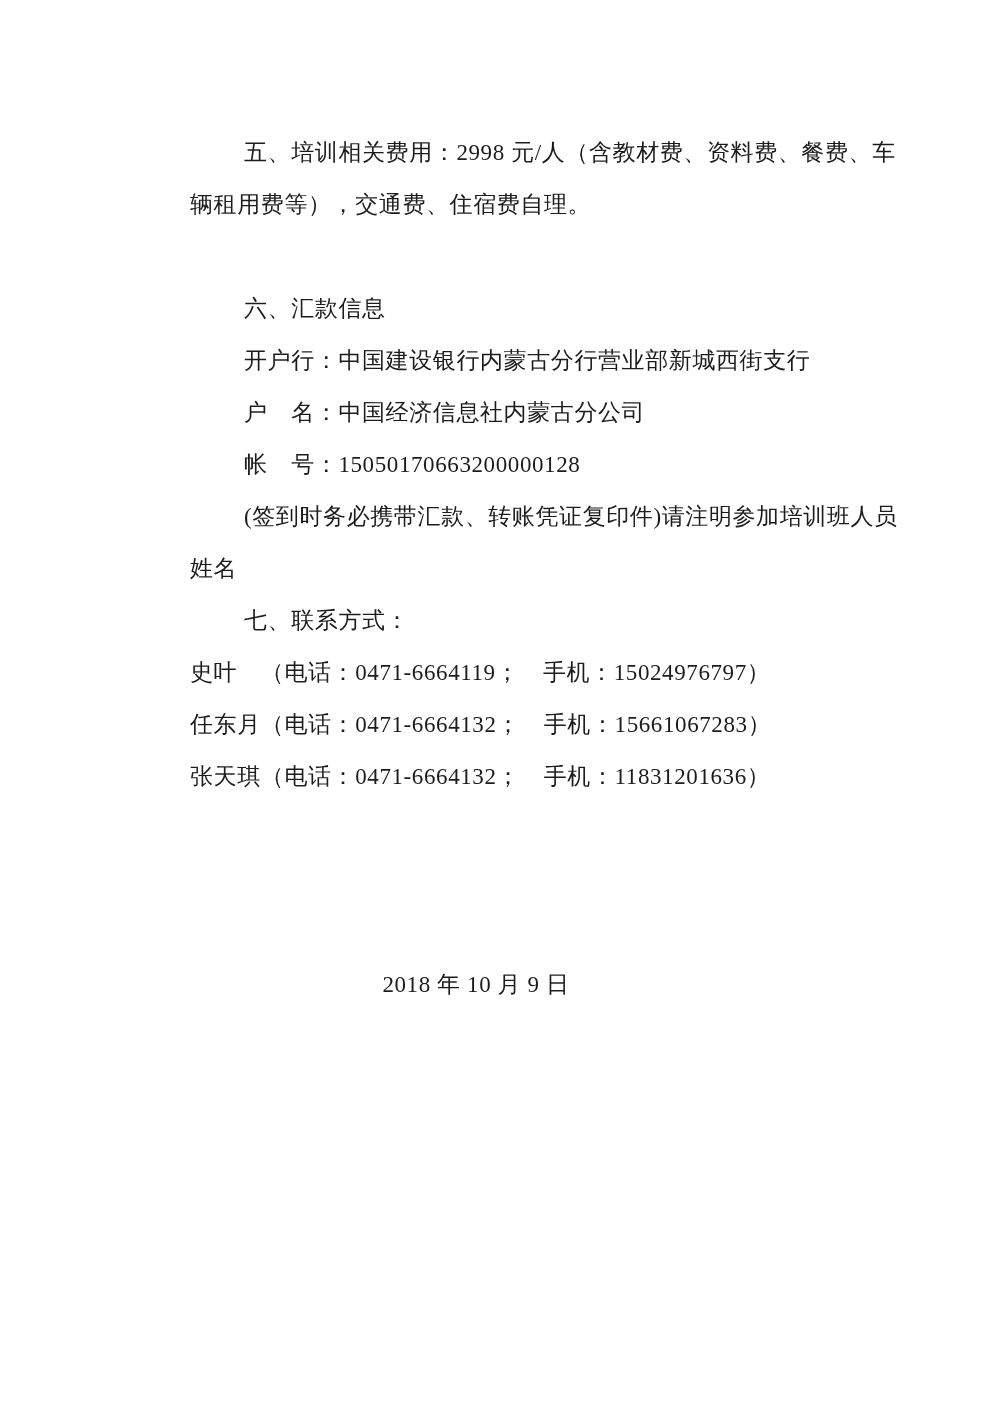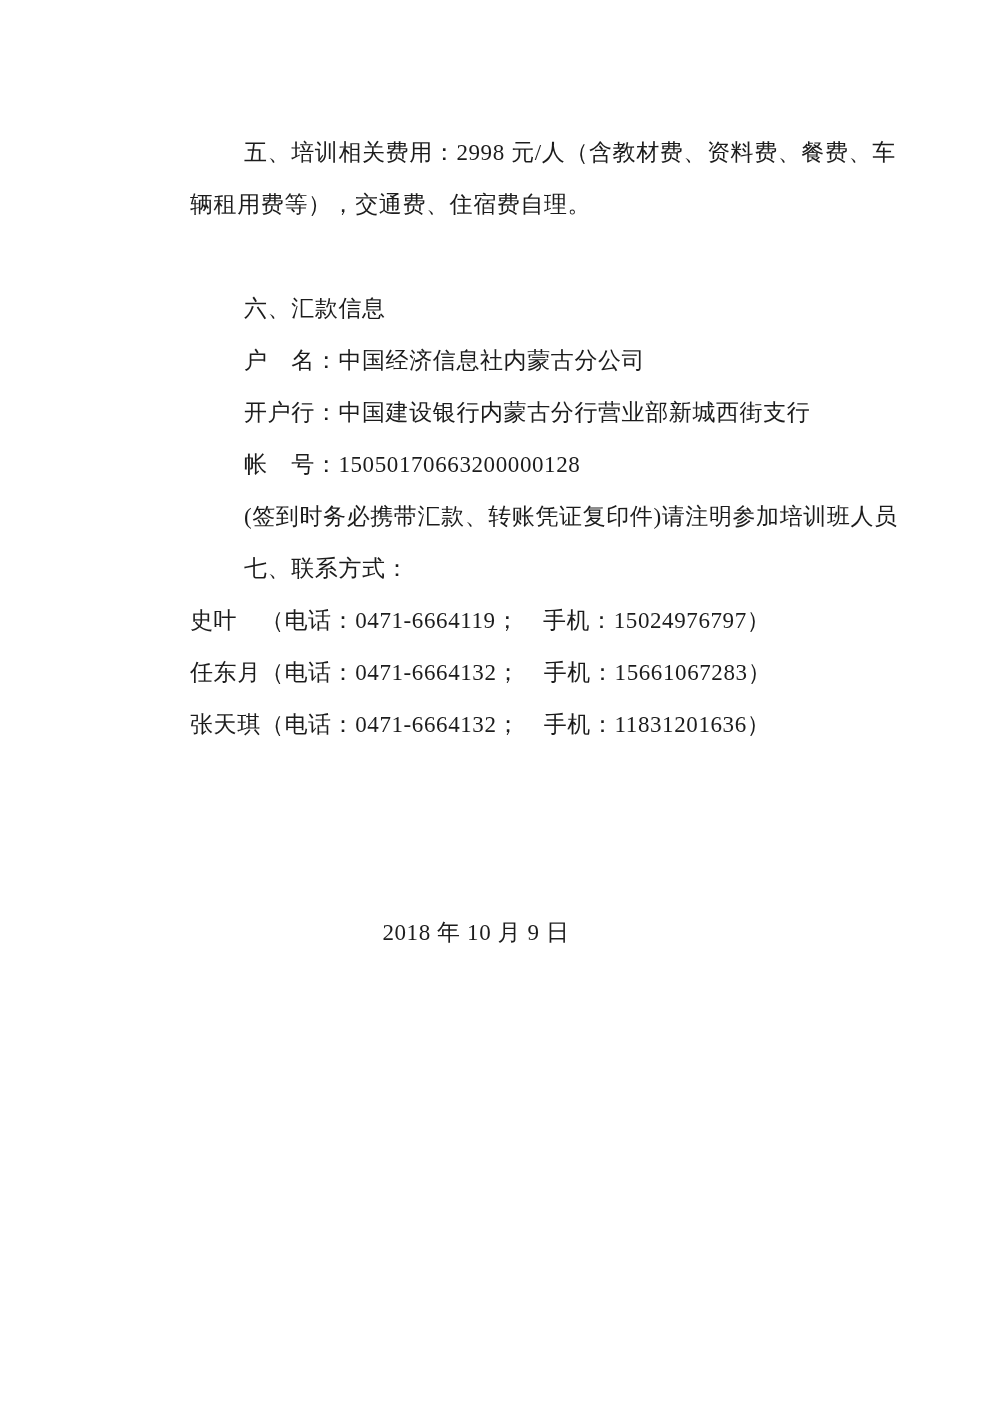--- a/index.html
+++ b/index.html
@@ -46,24 +46,25 @@
 <body>
 
 <div class="page">
 
   <div class="line indent jfull">五、培训相关费用：2998 元/人（含教材费、资料费、餐费、车</div>
   <div class="line">辆租用费等），交通费、住宿费自理。</div>
 
   <div class="line"></div>
 
   <div class="line indent">六、汇款信息</div>
+  <div class="line indent">开户行：中国建设银行内蒙古分行营业部新城西街支行</div>
   <div class="line indent">户　名：中国经济信息社内蒙古分公司</div>
-  <div class="line indent">开户行：中国建设银行内蒙古分行营业部新城西街支行</div>
   <div class="line indent">帐　号：15050170663200000128</div>
   <div class="line indent jfull">(签到时务必携带汇款、转账凭证复印件)请注明参加培训班人员</div>
+  <div class="line">姓名</div>
 
   <div class="line indent">七、联系方式：</div>
   <div class="line">史叶　（电话：0471-6664119；　手机：15024976797）</div>
   <div class="line">任东月（电话：0471-6664132；　手机：15661067283）</div>
   <div class="line">张天琪（电话：0471-6664132；　手机：11831201636）</div>
 
   <div class="line"></div>
   <div class="line"></div>
   <div class="line"></div>
 

